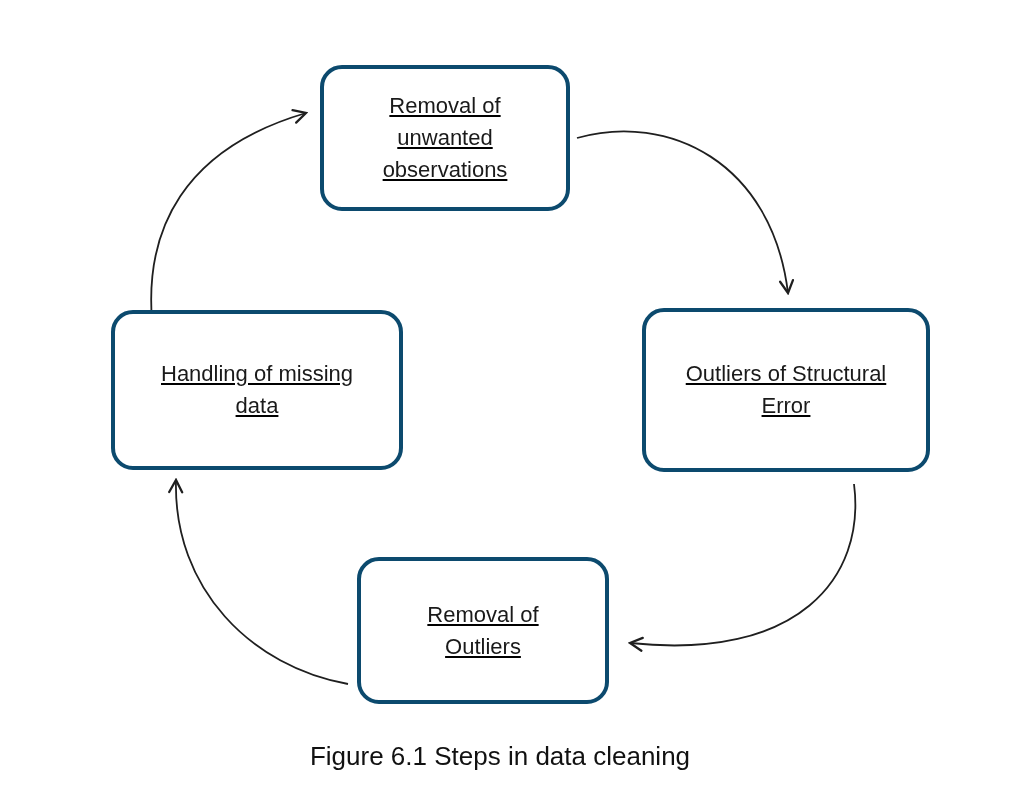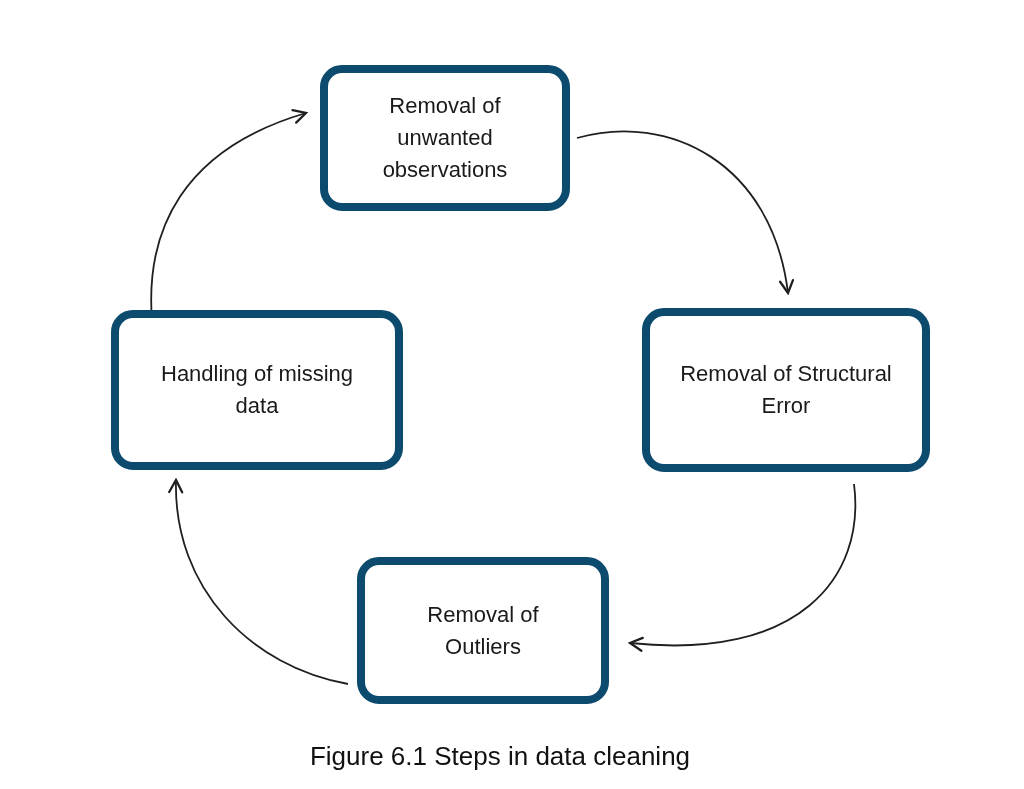--- a/index.html
+++ b/index.html
@@ -19,26 +19,27 @@
     position: absolute;
     left: 0;
     top: 0;
     width: 1024px;
     height: 789px;
   }
   .node {
     position: absolute;
     box-sizing: border-box;
     background: #ffffff;
-    border: 8px solid #0c4a6e;
+    border: 4px solid #0c4a6e;
     border-radius: 22px;
     display: flex;
     align-items: center;
     justify-content: center;
     text-align: center;
+    text-decoration: underline;
   }
   .node .label {
     white-space: pre-line;
     font-size: 22px;
     line-height: 1.45;
     color: #1A1A1A;
   }
   .node-top    { left: 320px; top:  65px; width: 250px; height: 146px; }
   .node-right  { left: 642px; top: 308px; width: 288px; height: 164px; }
   .node-bottom { left: 357px; top: 557px; width: 252px; height: 147px; }
@@ -70,21 +71,21 @@
     <path d="M 348 684 C 252 667, 173 589, 176 480" fill="none" stroke="#1F1F1F" stroke-width="1.8" marker-end="url(#arrowhead)"></path>
   </svg>
 
   <div class="node node-top">
     <span class="label">Removal of
 unwanted
 observations</span>
   </div>
 
   <div class="node node-right">
-    <span class="label">Removal of Structural
+    <span class="label">Outliers of Structural
 Error</span>
   </div>
 
   <div class="node node-bottom">
     <span class="label">Removal of
 Outliers</span>
   </div>
 
   <div class="node node-left">
     <span class="label">Handling of missing

